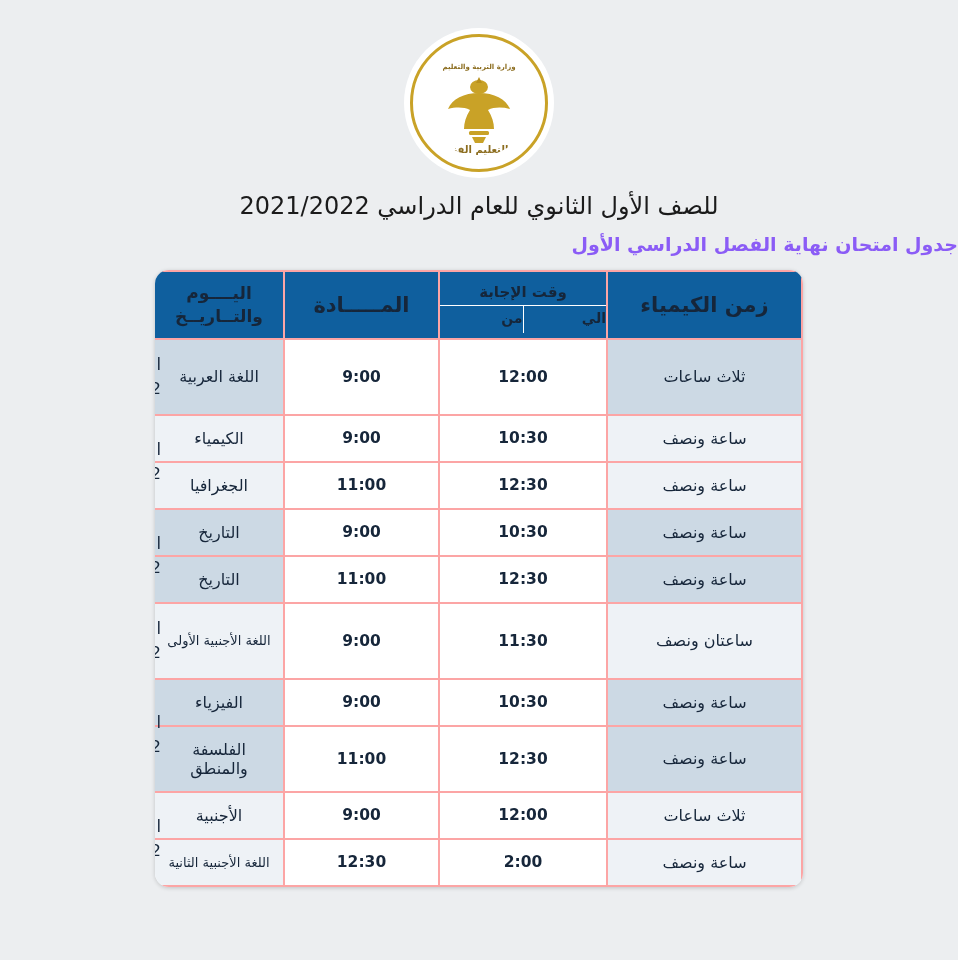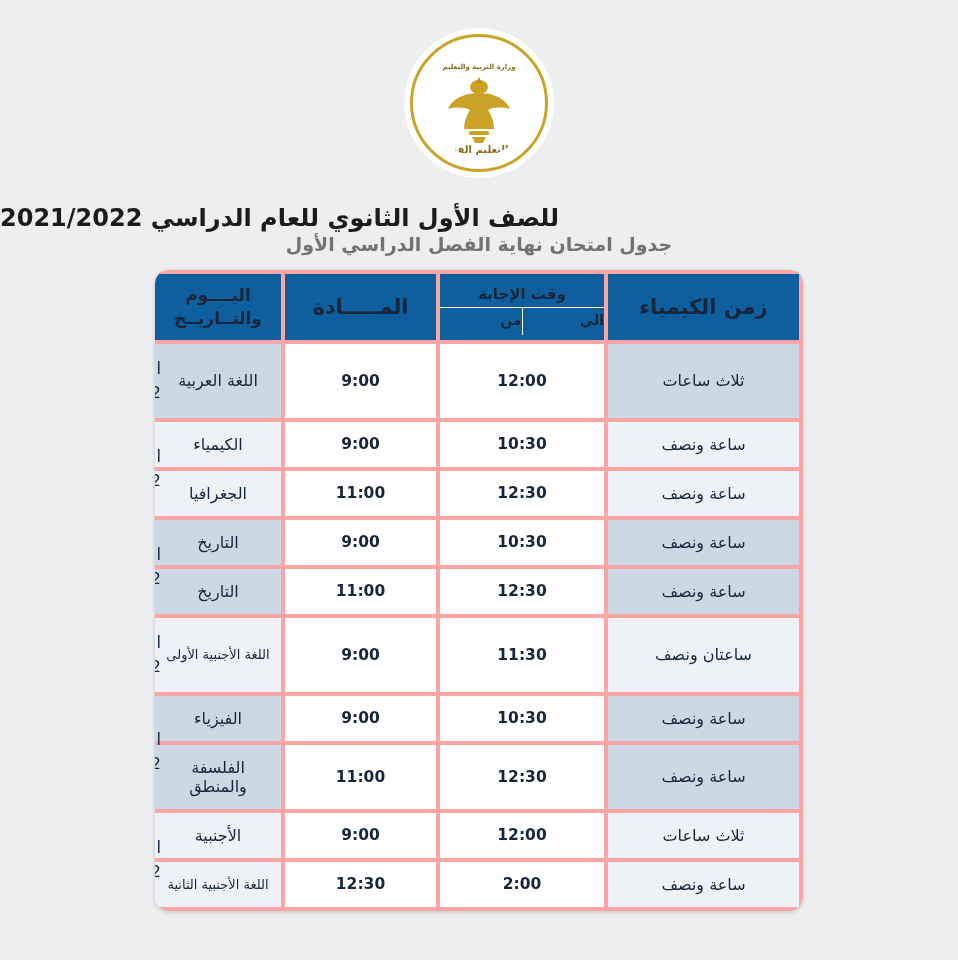--- a/index.html
+++ b/index.html
@@ -67,38 +67,38 @@
     letter-spacing: .5px;
     color: #8c6d1f;
     font-weight: bold;
   }
   .logo-text-top { top: 13px; }
   .logo-text-bottom { bottom: 1px; font-size: 10px; }
 
   
   .title-main {
     position: absolute;
-    top: 204px;
+    top: 192px;
     left: 0;
     right: 0;
-    text-align: left;
+    text-align: center;
     font-size: 24px;
-    font-weight: bold;
+    font-weight: normal;
     color: #1b1b1b;
     direction: rtl;
   }
   .title-sub {
     position: absolute;
     top: 233px;
     left: 0;
     right: 0;
-    text-align: center;
+    text-align: right;
     font-size: 19px;
     font-weight: bold;
-    color: #737373;
+    color: #8b5cf6;
     direction: rtl;
   }
 
   
   .card {
     position: absolute;
     top: 270px;
     left: 155px;
     width: 648px;
     background: #ffffff;
@@ -106,21 +106,21 @@
     box-shadow: 0 1px 4px rgba(0,0,0,.18);
     overflow: hidden;
   }
   table.sched {
     width: 100%;
     border-collapse: collapse;
     direction: rtl;
     table-layout: fixed;
   }
   table.sched th, table.sched td {
-    border: 4px solid #fca5a5;
+    border: 2px solid #fca5a5;
     text-align: center;
     vertical-align: middle;
     color: #16263a;
   }
   thead th {
     background: #0f5f9e;
     color: #ffffff;
     border-color: #0f5f9e;
     font-weight: bold;
   }

